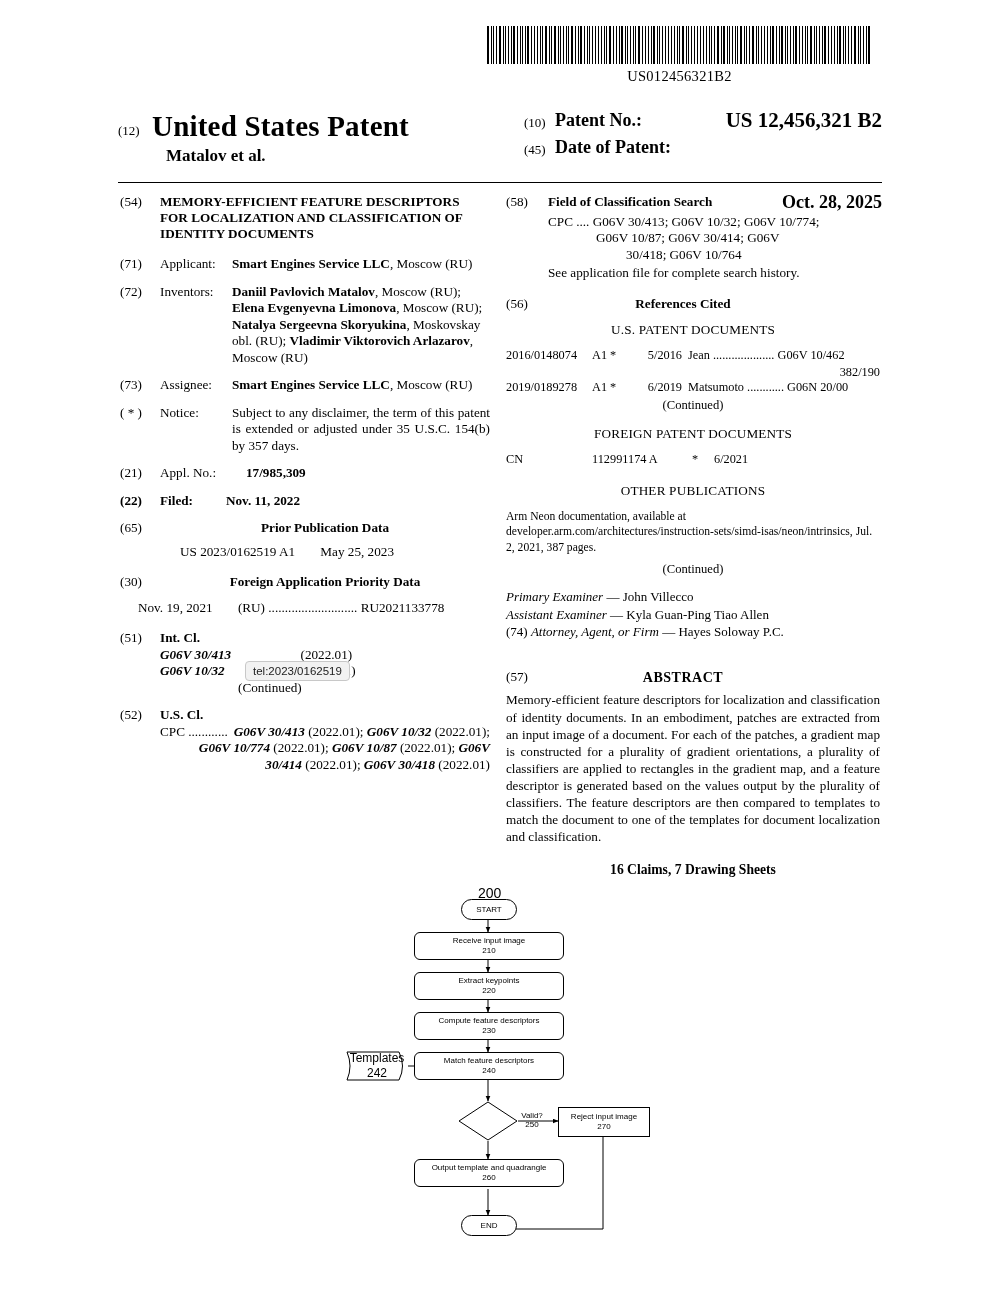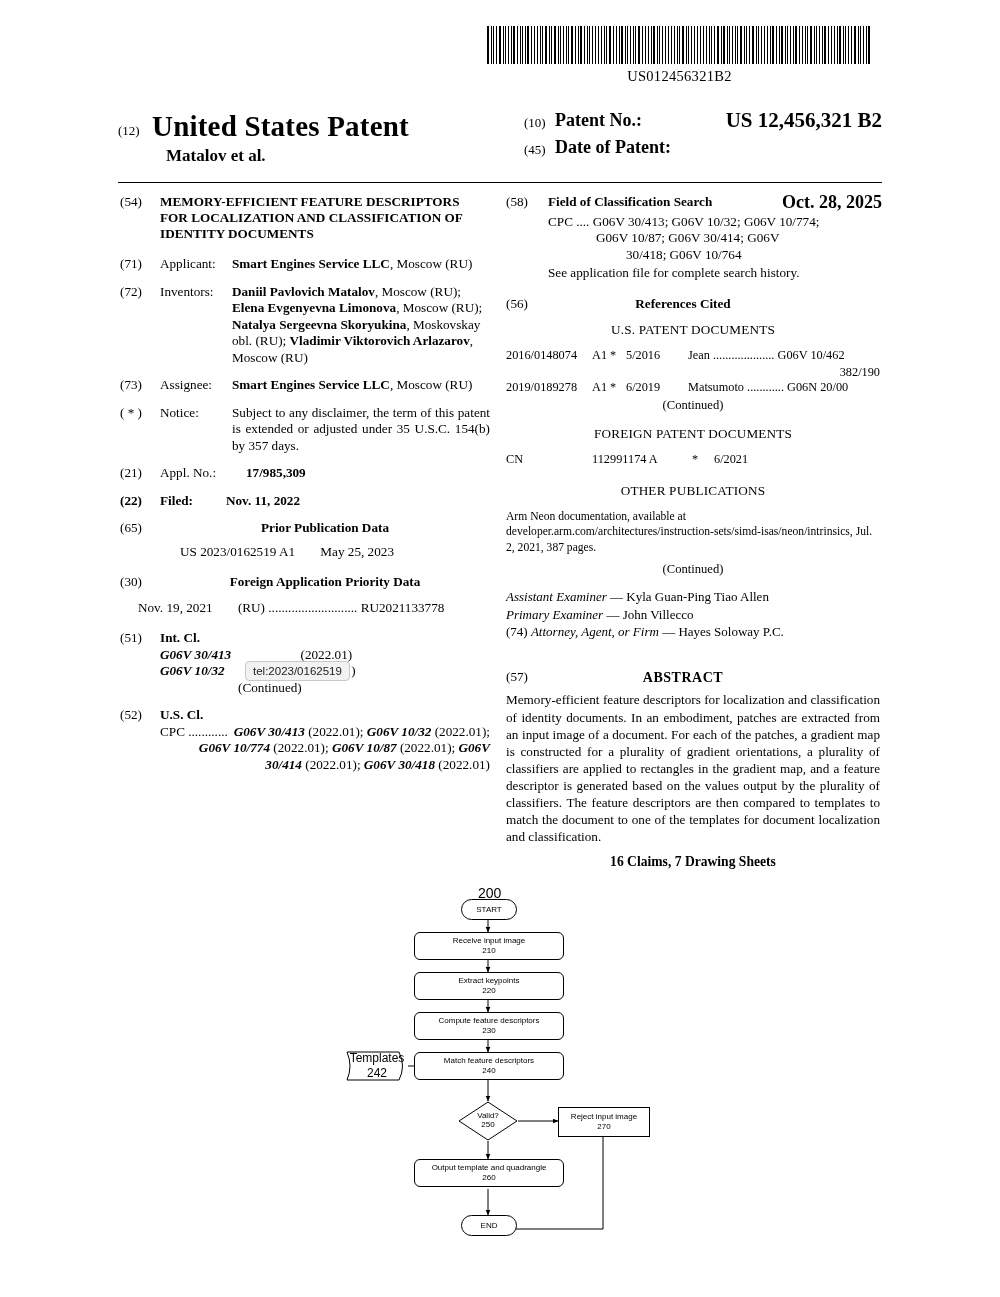--- a/index.html
+++ b/index.html
@@ -180,40 +180,40 @@
     margin: 10px 0 9px 0;
     letter-spacing: 0.2px;
   }
   .ref-row {
     display: flex;
     font-size: 12.3px;
     margin-bottom: 2px;
   }
   .ref-row .c1 { width: 86px; flex: none; }
   .ref-row .c2 { width: 34px; flex: none; }
-  .ref-row .c3 { width: 56px; flex: none; text-align: left; padding-right: 6px;}
+  .ref-row .c3 { width: 56px; flex: none; text-align: right; padding-right: 6px;}
   .ref-row .c4 { flex: 1; }
   .ref-right { text-align: right; font-size: 12.3px; }
   .contd { text-align: center; font-size: 12.6px; margin-top: 2px;}
   .otherpub {
     font-size: 11.6px;
     line-height: 1.35;
     margin-top: 4px;
   }
   .examiner { margin-top: 11px; font-size: 13px; line-height: 1.35;}
   .abstract-body {
     text-align: justify;
     font-size: 13.2px;
     line-height: 1.29;
   }
   .claims {
     text-align: center;
     font-weight: bold;
     font-size: 13.6px;
-    margin-top: 9px;
+    margin-top: 17px;
   }
 
   
   .tooltip {
     position: absolute;
     left: 245px;
     top: 661px;
     background: #f2f2f2;
     border: 1px solid #c8c8c8;
     border-radius: 4px;
@@ -265,21 +265,21 @@
   .dia {
     width: 60px;
     height: 40px;
     border: none;
     display: flex;
     align-items: center;
     justify-content: center;
     font-size: 8px;
   }
   .dia svg { position: absolute; left: 0; top: 0; }
-  .dia span { position: relative; z-index: 2; line-height: 1.1; }
+  .dia span { position: relative; z-index: 2; line-height: 1.1; margin-left: 44px; }
   .tmpl {
     width: 62px;
     height: 30px;
     border: none;
   }
   .tmpl svg { position: absolute; left: 0; top: 0; }
   .tmpl span { position: relative; z-index: 2; font-size: 12px; line-height:1.25; }
   .fig-svg { position: absolute; left: 0; top: 0; }
 </style>
 </head>
@@ -576,22 +576,22 @@
       <div class="c2" style="width:100px">112991174 A</div>
       <div class="c2" style="width:22px">*</div>
       <div class="c4">6/2021</div>
     </div>
 
     <div class="sub-head" style="margin-top:16px">OTHER PUBLICATIONS</div>
     <div class="otherpub">Arm Neon documentation, available at developer.arm.com/architectures/instruction-sets/simd-isas/neon/intrinsics, Jul. 2, 2021, 387 pages.</div>
     <div class="contd" style="margin-top:6px">(Continued)</div>
 
     <div class="examiner">
+      <div><span class="i">Primary Examiner</span><span> — John Villecco</span></div>
       <div><span class="i">Assistant Examiner</span><span> — Kyla Guan-Ping Tiao Allen</span></div>
-      <div><span class="i">Primary Examiner</span><span> — John Villecco</span></div>
       <div><span>(74)</span> <span class="i">Attorney, Agent, or Firm</span><span> — Hayes Soloway P.C.</span></div>
     </div>
 
     <div style="display:flex;margin-top:28px">
       <div class="num">(57)</div>
       <div style="flex:1;text-align:center;font-weight:bold;font-size:14px;letter-spacing:0.5px">ABSTRACT</div>
       <div style="width:42px"></div>
     </div>
 
     <div class="abstract-body" style="margin-top:5px">Memory-efficient feature descriptors for localization and classification of identity documents. In an embodiment, patches are extracted from an input image of a document. For each of the patches, a gradient map is constructed for a plurality of gradient orientations, a plurality of classifiers are applied to rectangles in the gradient map, and a feature descriptor is generated based on the values output by the plurality of classifiers. The feature descriptors are then compared to templates to match the document to one of the templates for document localization and classification.</div>

